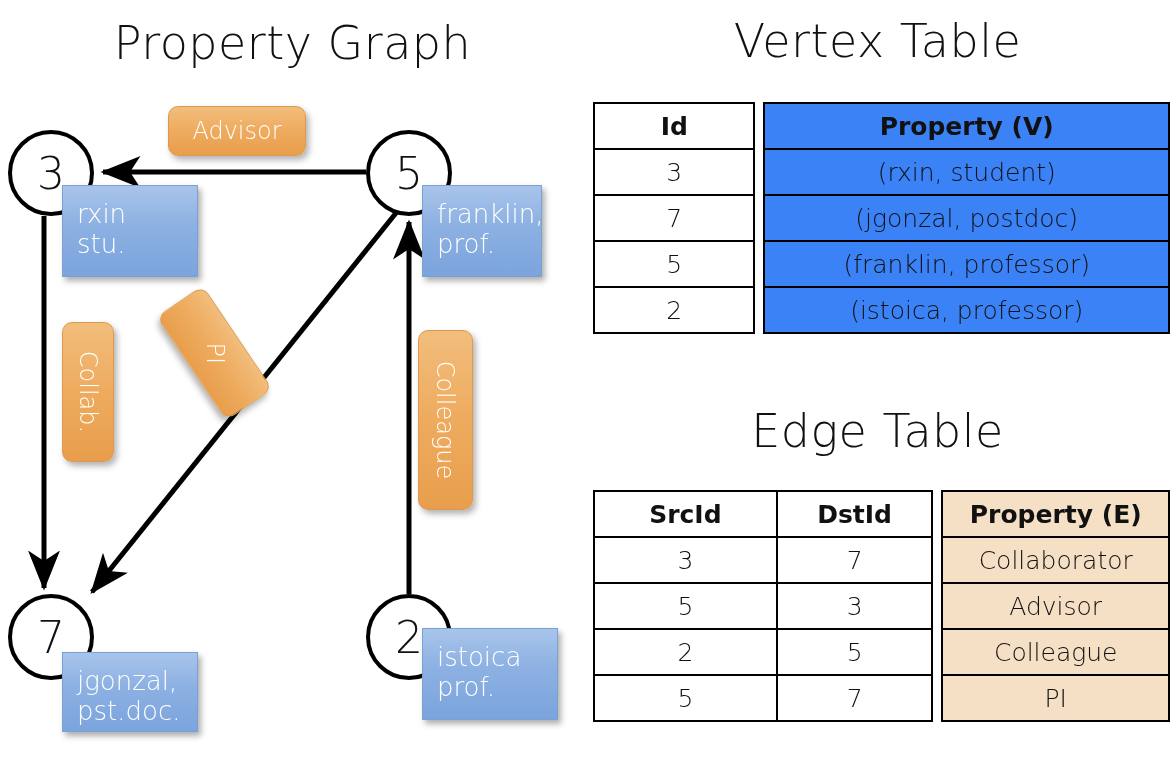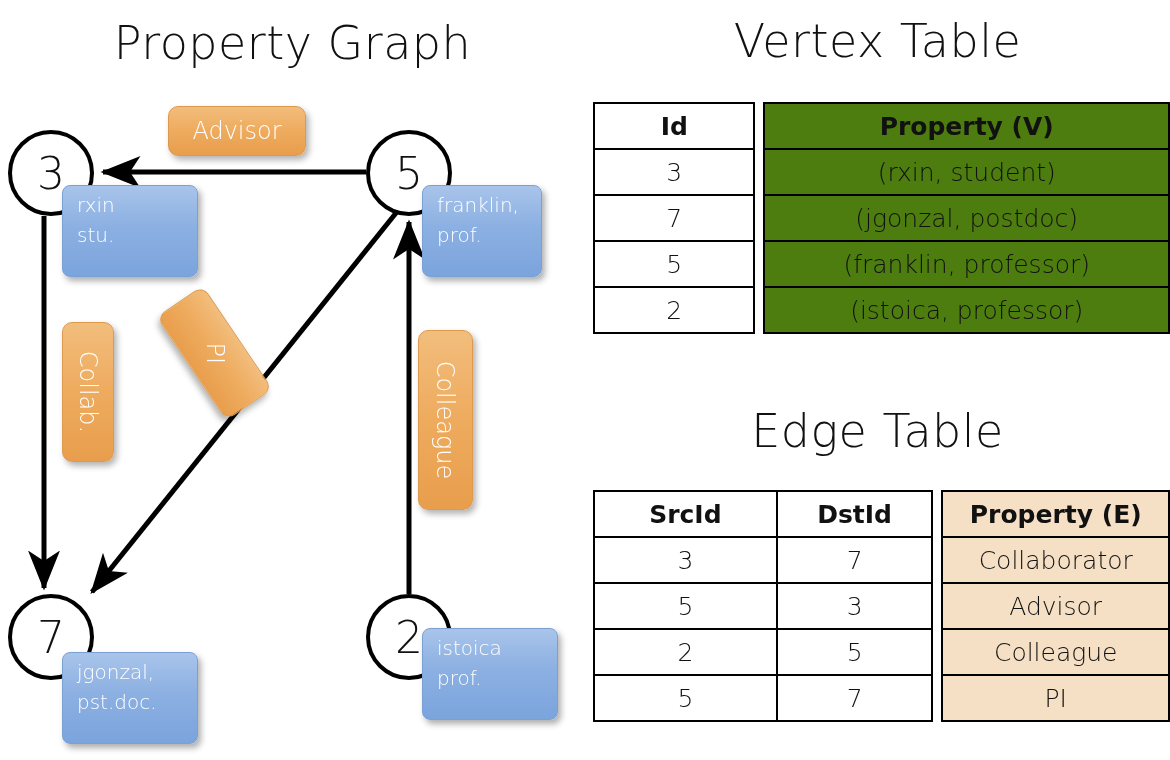--- a/index.html
+++ b/index.html
@@ -59,36 +59,36 @@
     z-index: 4;
   }
   #node-3 { left: 8px;   top: 130px; }
   #node-5 { left: 366px; top: 130px; }
   #node-7 { left: 8px;   top: 594px; }
   #node-2 { left: 366px; top: 594px; }
 
   
   .prop-box {
     position: absolute;
-    border-radius: 8px;
+    border-radius: 0;
     background: linear-gradient(180deg, #a8c4ea 0%, #8cb0e2 45%, #7ba4dd 100%);
     border: 1px solid #7ba0d4;
     box-shadow: 3px 4px 6px rgba(0,0,0,0.32);
     box-sizing: border-box;
     color: #ffffff;
     font-family: "DejaVu Sans", sans-serif;
     font-weight: 300;
-    font-size: 20px;
+    font-size: 26px;
     line-height: 30px;
-    padding: 4px 0 0 14px;
+    padding: 13px 0 0 14px;
     z-index: 6;
   }
   #prop-rxin     { left: 62px;  top: 185px; width: 136px; height: 92px; }
   #prop-franklin { left: 422px; top: 185px; width: 120px; height: 92px; }
-  #prop-jgonzal  { left: 62px;  top: 652px; width: 136px; height: 92px; }
+  #prop-jgonzal  { left: 62px;  top: 652px; width: 136px; height: 80px; }
   #prop-istoica  { left: 422px; top: 628px; width: 136px; height: 92px; }
   .prop-line { display: block; white-space: nowrap; }
 
   
   .edge-box {
     position: absolute;
     border-radius: 10px;
     background: linear-gradient(180deg, #f2bd7c 0%, #eeab5e 50%, #e89e4c 100%);
     border: 1px solid #dd9a4e;
     box-shadow: 3px 4px 6px rgba(0,0,0,0.30);
@@ -134,21 +134,21 @@
     color: #111111;
     height: 46px;
     box-sizing: border-box;
     white-space: nowrap;
   }
   .tbl th { font-weight: 700; font-size: 25px; }
   .gap-col { border: none !important; width: 6px; background: #ffffff; }
 
   #vertex-table { left: 593px; top: 102px; }
   #vertex-table .c-id   { width: 180px; background: #ffffff; }
-  #vertex-table .c-prop { width: 428px; background: #4d7c0f; }
+  #vertex-table .c-prop { width: 428px; background: #3b82f6; }
 
   #edge-table { left: 593px; top: 490px; }
   #edge-table .c-src  { width: 186px; background: #ffffff; }
   #edge-table .c-dst  { width: 158px; background: #ffffff; }
   #edge-table .c-eprop{ width: 228px; background: #f5dfc5; }
 </style>
 </head>
 <body>
 
 <div class="title" id="title-property-graph">Property Graph</div>

